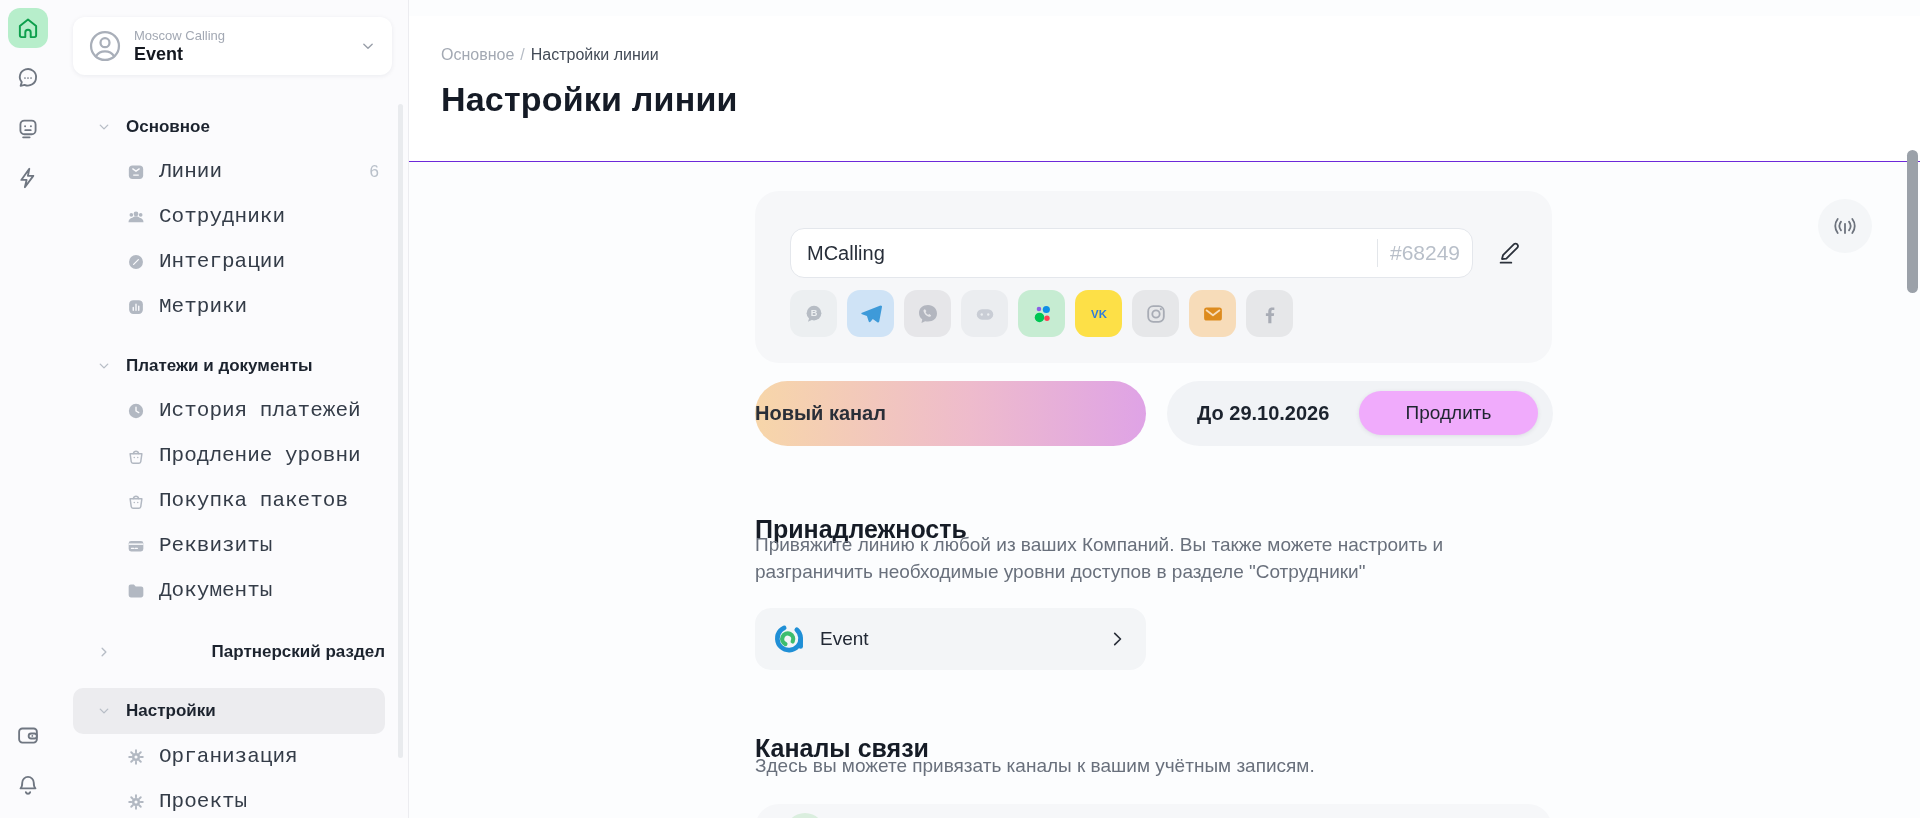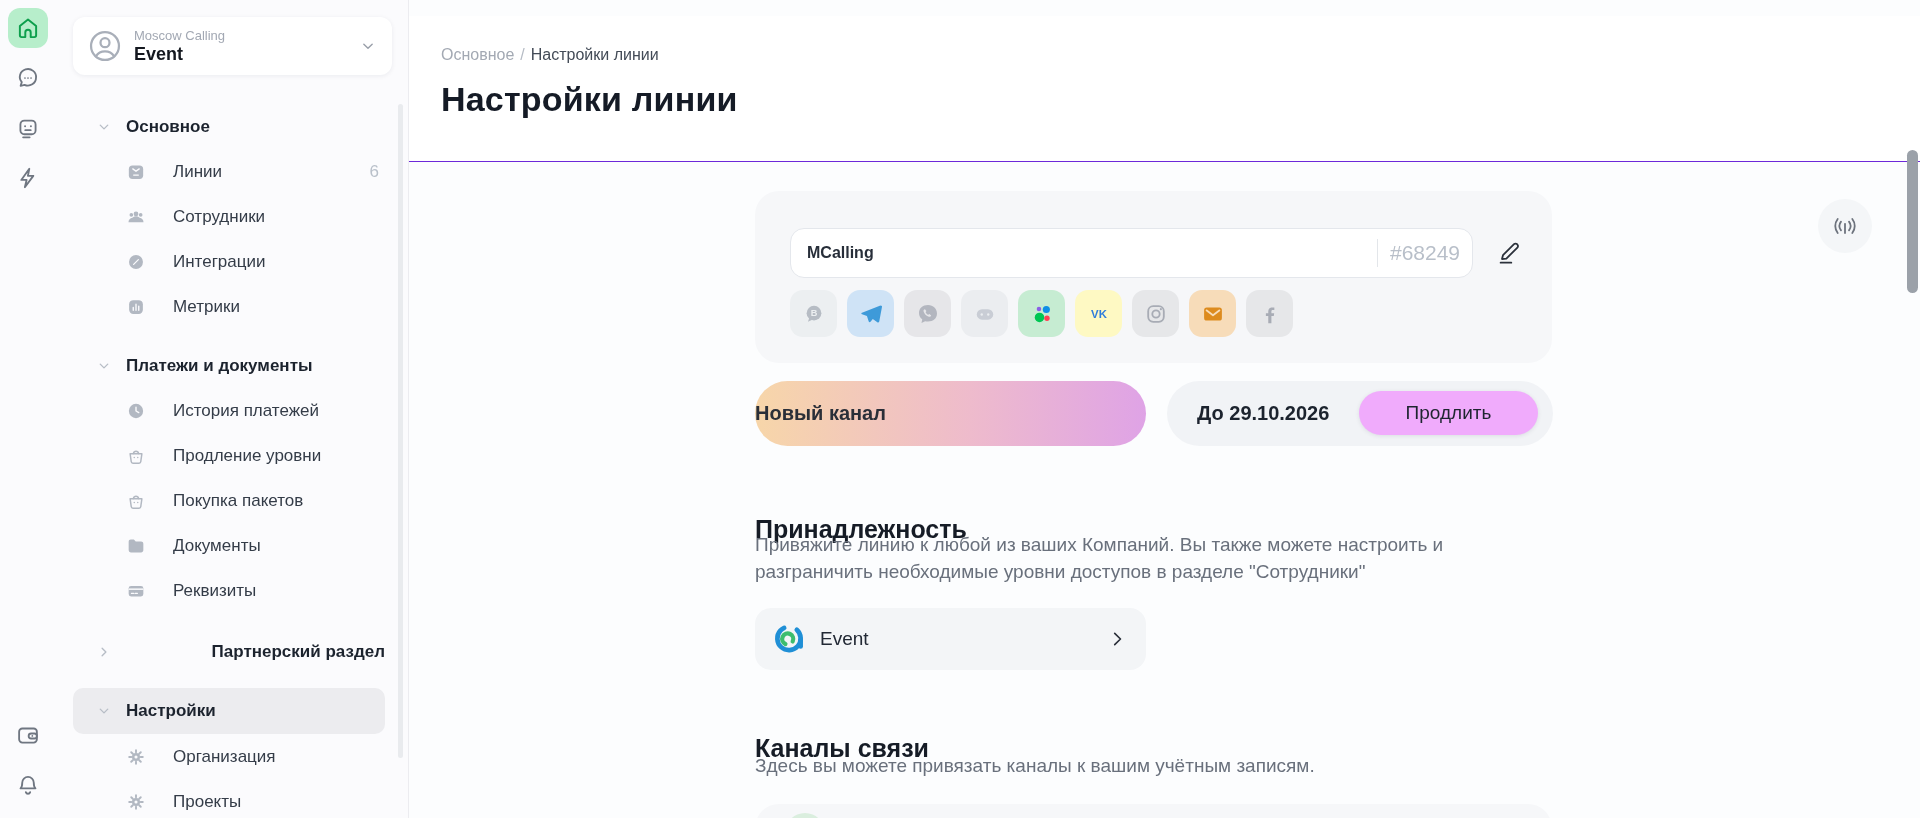--- a/index.html
+++ b/index.html
@@ -24,37 +24,37 @@
   .ws-texts{flex:1;min-width:0;}
   .ws-company{font-size:13px;color:#a2a8b3;line-height:16px;}
   .ws-project{font-size:18px;font-weight:700;color:#14181f;line-height:21px;}
   .ws-chevron{color:#9aa0aa;}
   .nav{position:absolute;left:0;top:104px;width:100%;}
   .nav-row{display:flex;align-items:center;height:45px;margin:0 23px 0 14px;box-sizing:border-box;border-radius:10px;}
   .nav-section{padding-left:22px;}
   .nav-section .sec-label{font-size:17px;font-weight:700;color:#1c232e;margin-left:13px;}
   .sec-chevron{color:#b7bdc6;}
   .nav-item{padding-left:52px;}
-  .nav-item .nav-label{font-size:17px;color:#343c48;margin-left:26px;}
+  .nav-item .nav-label{font-size:21px;color:#343c48;margin-left:12px;font-family:Liberation Mono, monospace;}
   .nav-ico{width:22px;height:22px;color:#b2b8c2;}
   .nav-badge{margin-left:auto;padding-right:6px;font-size:17px;color:#b9c0ca;}
   .mt14{margin-top:14px;} .mt16{margin-top:16px;justify-content:space-between;}
   .nav-row.active{background:#ececef;height:46px;}
   .side-scroll{position:absolute;left:339px;top:104px;width:5px;height:654px;border-radius:3px;background:#e9ebee;}
   
   .main{position:absolute;left:409px;top:0;right:0;bottom:0;background:#fcfdfe;}
   .topband{position:absolute;left:0;top:16px;right:0;height:145px;background:#ffffff;border-bottom:1px solid #6d28d9;}
   .breadcrumb{position:absolute;left:32px;top:30px;font-size:16px;color:#a3a9b3;}
   .breadcrumb .bc-cur{color:#434b57;}
   .breadcrumb .bc-sep{color:#b6bcc5;margin:0 6px;}
   .page-title{position:absolute;left:32px;top:64px;font-size:34px;font-weight:700;color:#151b26;letter-spacing:.2px;}
   
   .card1{position:absolute;left:346px;top:191px;width:797px;height:172px;background:#f6f7f9;border-radius:24px;}
   .input-wrap{position:absolute;left:35px;top:37px;width:683px;height:50px;background:#ffffff;border:1px solid #e4e7ec;border-radius:14px;display:flex;align-items:center;box-sizing:border-box;}
-  .name-input{flex:1;border:0;outline:none;background:transparent;font-family:inherit;font-size:16px;font-weight:700;color:#272e39;padding:0 0 0 16px;min-width:0;}
+  .name-input{flex:1;border:0;outline:none;background:transparent;font-family:inherit;font-size:20px;font-weight:400;color:#272e39;padding:0 0 0 16px;min-width:0;}
   .id-sep{width:1px;height:28px;background:#e3e6ea;}
   .line-id{width:94px;text-align:center;font-size:21px;color:#b8bfc9;}
   .edit-btn{position:absolute;left:738px;top:46px;width:30px;height:30px;display:flex;align-items:center;justify-content:center;color:#2b313b;}
   .tiles{position:absolute;left:35px;top:99px;display:flex;gap:10px;}
   .tile{width:47px;height:47px;border-radius:13px;display:flex;align-items:center;justify-content:center;}
   
   .grad-btn{position:absolute;left:346px;top:381px;width:391px;height:65px;border-radius:33px;display:flex;align-items:center;justify-content:flex-start;
     font-size:20px;font-weight:600;color:#2a2f38;}
   .renew-pill{position:absolute;left:758px;top:381px;width:386px;height:65px;border-radius:33px;background:#f1f3f6;display:flex;align-items:center;box-sizing:border-box;padding-left:30px;}
   .until{font-size:20px;font-weight:600;color:#1c232e;}
@@ -244,34 +244,34 @@
             <path d="M9.1 9.4a3 3.4 0 0 1 5.8 0"></path>
             <circle cx="10.1" cy="13.6" r=".8" fill="currentColor" stroke="none"></circle>
             <circle cx="13.9" cy="13.6" r=".8" fill="currentColor" stroke="none"></circle>
           </svg>
         </span>
       <span class="nav-label">Покупка пакетов</span>
     </div>
     <div class="nav-row nav-item">
       <span class="nav-ico">
           <svg width="22" height="22" viewBox="0 0 24 24" fill="currentColor">
-            <path d="M4 7.3C4 6 5 5 6.3 5h3.4l2 2.2h5.9c1.3 0 2.4 1 2.4 2.3v7.2c0 1.3-1.1 2.3-2.4 2.3H6.3A2.3 2.3 0 0 1 4 16.7z"></path>
-          </svg>
-        </span>
-      <span class="nav-label">Документы</span>
-    </div>
-    <div class="nav-row nav-item">
-      <span class="nav-ico">
-          <svg width="22" height="22" viewBox="0 0 24 24" fill="currentColor">
             <rect x="4" y="6.5" width="16" height="11.5" rx="2.6"></rect>
             <path d="M4 10h16" stroke="#fbfbfd" stroke-width="1.6"></path>
             <path d="M7 14.6h2.5M11 14.6h2.5" stroke="#fbfbfd" stroke-width="1.3" stroke-linecap="round"></path>
           </svg>
         </span>
       <span class="nav-label">Реквизиты</span>
+    </div>
+    <div class="nav-row nav-item">
+      <span class="nav-ico">
+          <svg width="22" height="22" viewBox="0 0 24 24" fill="currentColor">
+            <path d="M4 7.3C4 6 5 5 6.3 5h3.4l2 2.2h5.9c1.3 0 2.4 1 2.4 2.3v7.2c0 1.3-1.1 2.3-2.4 2.3H6.3A2.3 2.3 0 0 1 4 16.7z"></path>
+          </svg>
+        </span>
+      <span class="nav-label">Документы</span>
     </div>
 
     <div class="nav-row nav-section mt16">
       <span class="sec-chevron">
           <svg width="18" height="18" viewBox="0 0 24 24" fill="none" stroke="currentColor" stroke-width="1.8" stroke-linecap="round" stroke-linejoin="round">
             <path d="m9.5 7 5 5-5 5"></path>
           </svg>
         </span>
       <span class="sec-label">Партнерский раздел</span>
     </div>
@@ -367,21 +367,21 @@
       <div class="tile" style="background: rgb(198, 236, 210); color: rgb(0, 198, 83);">
         <span>
             <svg width="26" height="26" viewBox="0 0 24 24">
               <circle cx="9.2" cy="7.4" r="2.1" fill="#8b5fe6"></circle>
               <circle cx="16" cy="7.8" r="3.3" fill="#0f8fe6"></circle>
               <circle cx="9.7" cy="15.2" r="4.4" fill="#00c653"></circle>
               <circle cx="16.6" cy="15.9" r="2.5" fill="#ff4053"></circle>
             </svg>
           </span>
       </div>
-      <div class="tile" style="background: #fef9c3; color: rgb(46, 124, 219);">
+      <div class="tile" style="background: #fde047; color: rgb(46, 124, 219);">
         <span>
             <svg width="26" height="26" viewBox="0 0 24 24">
               <text x="12" y="15.8" text-anchor="middle" font-size="10.5" font-weight="800" fill="currentColor" font-family="Liberation Sans, sans-serif">VK</text>
             </svg>
           </span>
       </div>
       <div class="tile" style="background: rgb(230, 231, 233); color: rgb(168, 172, 181);">
         <span>
             <svg width="26" height="26" viewBox="0 0 24 24" fill="none" stroke="currentColor" stroke-width="1.7">
               <rect x="4.8" y="4.8" width="14.4" height="14.4" rx="4.6"></rect>

